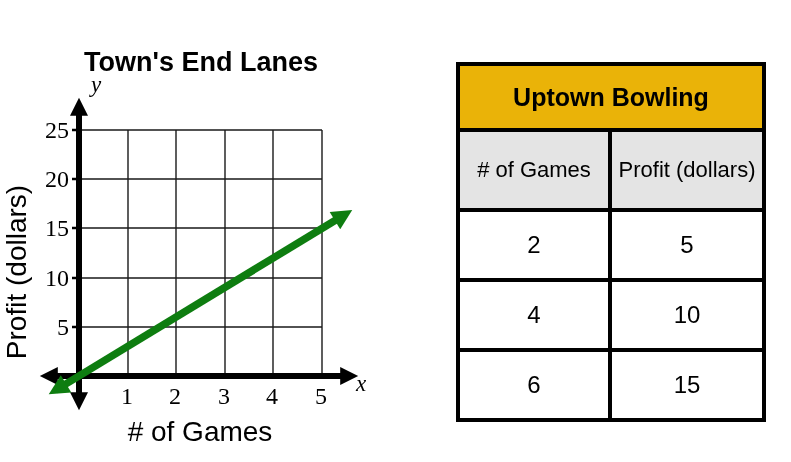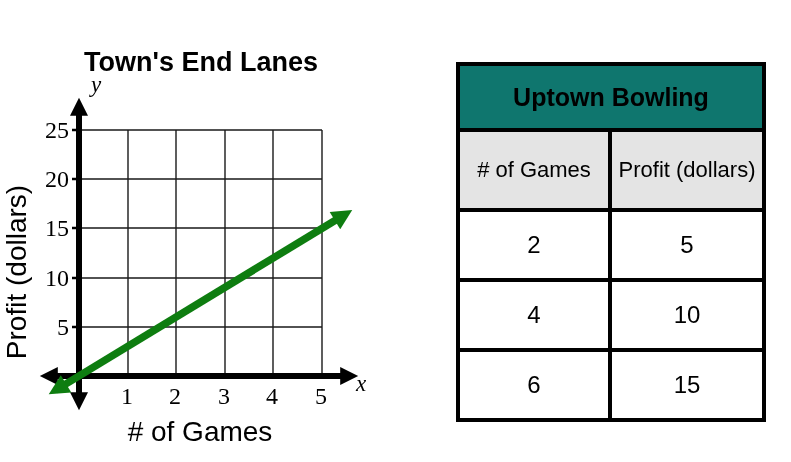--- a/index.html
+++ b/index.html
@@ -69,21 +69,21 @@
     <text class="svg-tick" x="321" y="404" text-anchor="middle">5</text>
 
     <text class="svg-axis-word" x="200" y="441" text-anchor="middle"># of Games</text>
     <text class="svg-axis-word" transform="translate(26 272) rotate(-90)" text-anchor="middle">Profit (dollars)</text>
   </svg>
 </div>
 
 <table class="bowling-table">
   <tbody>
       <tr>
-    <td colspan="2" class="t-title" style="background: #0f766e;">Uptown Bowling</td>
+    <td colspan="2" class="t-title" style="background: #eab308;">Uptown Bowling</td>
   </tr>
   <tr>
     <td class="t-head col1" style="background: rgb(228, 228, 228);"># of Games</td>
     <td class="t-head col2" style="background: rgb(228, 228, 228);">Profit (dollars)</td>
   </tr>
   <tr>
     <td class="t-cell col1">2</td>
     <td class="t-cell col2">5</td>
   </tr>
   <tr>

